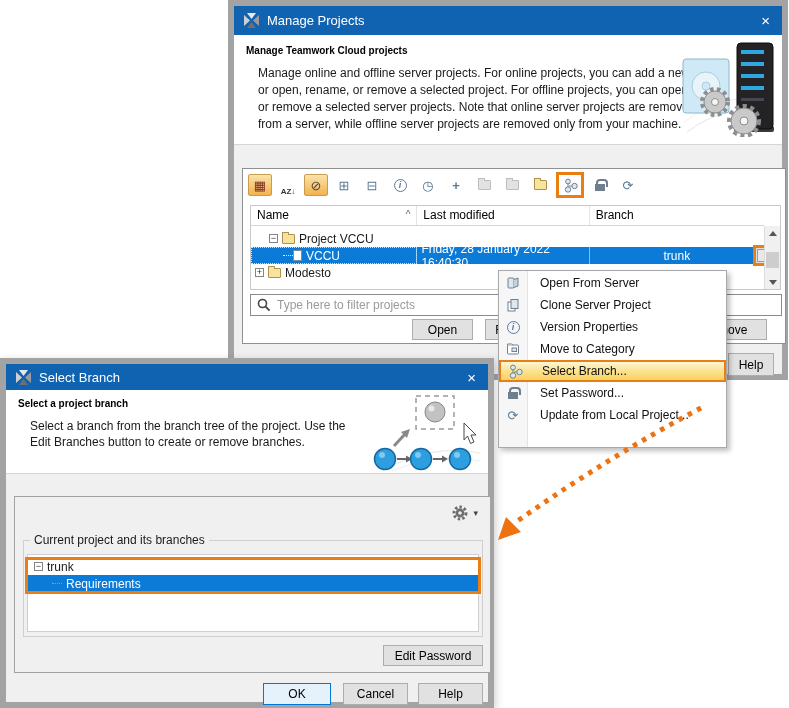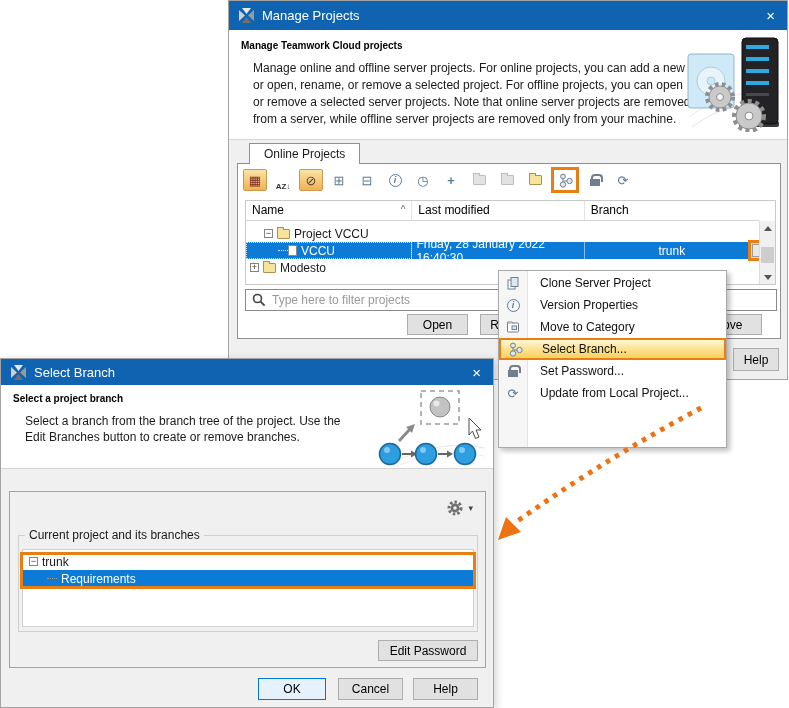--- a/index.html
+++ b/index.html
@@ -1,20 +1,20 @@
 <!DOCTYPE html>
 <html><head>
 <meta charset="utf-8">
 <style>
   * { margin:0; padding:0; box-sizing:border-box; }
   html,body { background:#fff; }
   body { font-family:"Liberation Sans", sans-serif; font-size:12px; color:#1a1a1a; }
   #stage { position:relative; width:789px; height:708px; background:#fff; overflow:hidden; }
 
-  .dialog { position:absolute; border:1px solid #a3a3a3; background:#f0f0f0; }
+  .dialog { position:absolute; border:6px solid #a3a3a3; background:#f0f0f0; }
   .titlebar { position:absolute; left:0; top:0; right:0; display:flex; align-items:center;
               background:#1063b1; color:#fff; padding:0 10px; gap:8px; }
   .titlebar .ttl { flex:1; font-size:13px; }
   .closex { font-size:15px; line-height:1; cursor:default; padding:0 2px; }
   .whitehead { position:absolute; left:0; right:0; background:#fff; border-bottom:1px solid #d5d5d5; }
   .whitehead h1 { position:absolute; font-size:10px; font-weight:bold; color:#000; }
   .whitehead p { position:absolute; font-size:12px; line-height:17px; color:#1a1a1a; }
 
   
   #mp { left:228px; top:0; width:560px; height:380px; }
@@ -157,21 +157,20 @@
         <circle cx="33" cy="60" r="12.5" fill="none" stroke="#8e8e8e" stroke-width="5" stroke-dasharray="3.5 3.2"></circle>
         <circle cx="33" cy="60" r="11" fill="#c9c9c9" stroke="#8e8e8e"></circle>
         <circle cx="33" cy="60" r="3.5" fill="#f5f5f5" stroke="#8e8e8e"></circle>
         <circle cx="62" cy="79" r="14.5" fill="none" stroke="#8e8e8e" stroke-width="5" stroke-dasharray="4 3.4"></circle>
         <circle cx="62" cy="79" r="13" fill="#c9c9c9" stroke="#8e8e8e"></circle>
         <circle cx="62" cy="79" r="4" fill="#f5f5f5" stroke="#8e8e8e"></circle>
       </svg>
     </div>
 
     <div class="body">
-      <div class="tab">Online Projects</div>
 
       <div class="panel">
 
         <div class="toolbar">
           <span class="tbtn toggled">
               <span class="gly" style="color:#7a2a22">▦</span>
             </span>
           <span class="tbtn">
               <span class="azg">AZ↓</span>
             </span>
@@ -298,20 +297,29 @@
         <button class="btn" style="left:169px;top:150px;width:61px;height:21px">Open</button>
         <button class="btn" style="left:242px;top:150px;width:66px;height:21px">Rename</button>
         <button class="btn" style="left:440px;top:150px;width:84px;height:21px">Remove</button>
       </div>
 
       <button class="btn ghelp" style="right:8px;top:208px;width:46px;height:23px">Help</button>
     </div>
   </div>
 
   <div id="menu">
+    <div class="mi">
+      <span class="ic">
+        <svg width="14" height="14" viewBox="0 0 14 14">
+            <rect x="2" y="2" width="6" height="10" rx="1" fill="#dfe7ee" stroke="#6f7f90"></rect>
+            <path d="M8,3.5 L12,2 V10 L8,11.5" fill="#c3d2de" stroke="#6f7f90"></path>
+          </svg>
+      </span>
+      <span class="lbl">Open From Server</span>
+    </div>
     <div class="mi">
       <span class="ic">
         <svg width="14" height="14" viewBox="0 0 14 14">
             <rect x="2" y="4" width="7" height="9" fill="#fff" stroke="#6f7f90"></rect>
             <rect x="5" y="1.5" width="7" height="9" fill="#dfe7ee" stroke="#6f7f90"></rect>
           </svg>
       </span>
       <span class="lbl">Clone Server Project</span>
     </div>
     <div class="mi">

